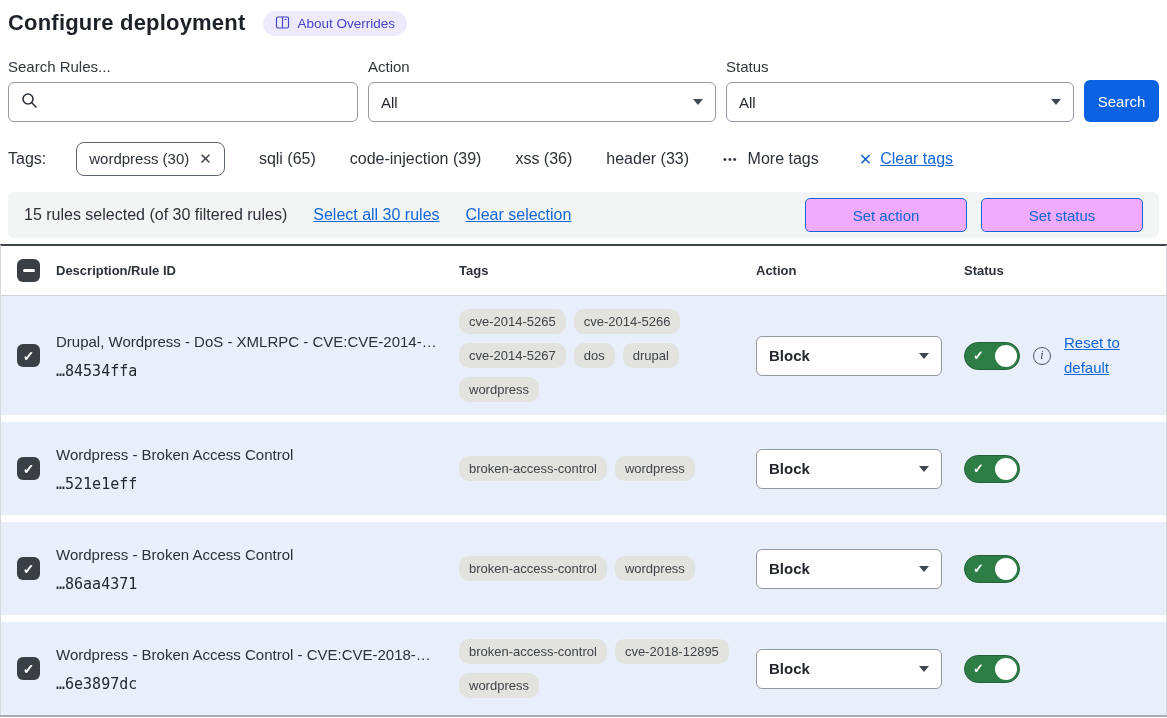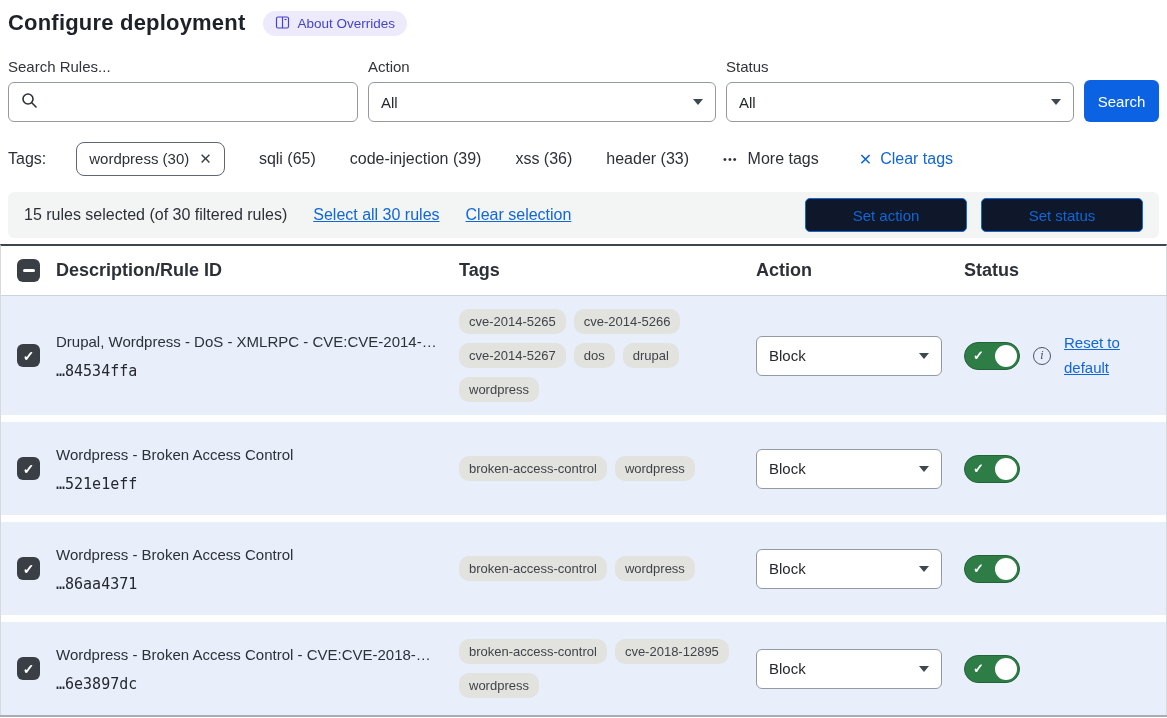--- a/index.html
+++ b/index.html
@@ -44,41 +44,41 @@
   .tag-chip-selected {
     display: inline-flex; align-items: flex-start; gap: 10px;
     border: 1px solid #5f6670; border-radius: 8px; padding: 7px 12px;
     font-size: 15px; cursor: pointer; background: #fff; margin-left: 16px;
   }
   .tag-chip-selected .x { font-size: 15px; color: #3a4047; }
   .tag-plain { margin-left: 34px; cursor: pointer; }
   .more-tags { margin-left: 34px; display: inline-flex; align-items: center; gap: 10px; cursor: pointer; }
   .more-dots { font-size: 11px; letter-spacing: 1px; color: #2c3138; }
   .clear-tags { margin-left: 40px; display: inline-flex; align-items: center; gap: 8px; color: #1166d8; cursor: pointer; }
-  .clear-tags .lbl { }
+  .clear-tags .lbl { text-decoration: underline; }
 
   
   .sel-bar {
     margin-top: 16px; background: #f3f4f4; border-radius: 6px; height: 46px;
     display: flex; align-items: center; padding: 0 16px; font-size: 16px; color: #2c3138;
   }
   .sel-links { display: flex; gap: 26px; margin-left: 26px; }
   .sel-links span { color: #1166d8; text-decoration: underline; cursor: pointer; }
   .sel-actions { margin-left: auto; display: flex; gap: 14px; }
   .outline-btn {
-    width: 162px; height: 34px; background: #0f172a; border: 1px solid #1166d8;
+    width: 162px; height: 34px; background: #f0abfc; border: 1px solid #1166d8;
     border-radius: 5px; color: #1166d8; font-size: 15px; cursor: pointer;
     font-family: "Liberation Sans", sans-serif;
   }
 
   
   .rules-table { margin-top: 6px; border-top: 2px solid #3f454d; border-left: 1px solid #d6dade; border-right: 1px solid #d6dade; }
   .tgrid { display: grid; grid-template-columns: 55px 403px 297px 208px 1fr; align-items: center; }
   .thead { height: 50px; border-bottom: 1px solid #cfd4da; background: #fff; }
-  .thead .col { font-size: 18px; font-weight: 700; color: #2c3138; }
+  .thead .col { font-size: 13px; font-weight: 700; color: #2c3138; }
   .cbx-cell { padding-left: 16px; }
   .cbx {
     width: 23px; height: 23px; border-radius: 6px; background: #3a3f45;
     display: flex; align-items: center; justify-content: center; cursor: pointer;
   }
   .cbx .glyph { color: #fff; font-size: 14px; font-weight: 700; line-height: 1; }
   .cbx .minus { width: 12px; height: 3px; background: #fff; border-radius: 2px; }
 
   .rrow { background: #e9eefb; min-height: 93px; margin-bottom: 7px; padding: 13px 0; }
   .rrow:last-child { margin-bottom: 0; }
@@ -87,21 +87,21 @@
   .rule-id { font-family: "DejaVu Sans Mono", monospace; font-size: 15px; color: #24282e; margin-top: 10px; }
   .tags-cell { display: flex; flex-wrap: wrap; gap: 9px 8px; padding-right: 24px; }
   .tag-pill {
     background: #e2e2de; color: #40444a; border-radius: 10px;
     padding: 5px 10px; font-size: 13px; white-space: nowrap;
   }
   .action-cell { padding-right: 22px; }
   .action-select {
     height: 40px; width: 186px; background: #fff; border: 1px solid #949aa2; border-radius: 6px;
     display: flex; align-items: center; justify-content: space-between; padding: 0 12px;
-    font-size: 15px; cursor: pointer;
+    font-size: 15px; cursor: pointer; font-weight: bold;
   }
   .status-cell { display: flex; align-items: center; gap: 13px; }
   .toggle {
     width: 56px; height: 28px; border-radius: 15px; background: #2e7d46; border: 1.5px solid #236338;
     display: flex; align-items: center; justify-content: space-between; padding: 0 2px 0 8px; cursor: pointer;
   }
   .toggle .tcheck { color: #fff; font-size: 13px; font-weight: 700; }
   .toggle .knob { width: 22px; height: 22px; border-radius: 50%; background: #fff; }
   .info-icon {
     width: 18px; height: 18px; border-radius: 50%; border: 1px solid #4b5563; color: #4b5563;

